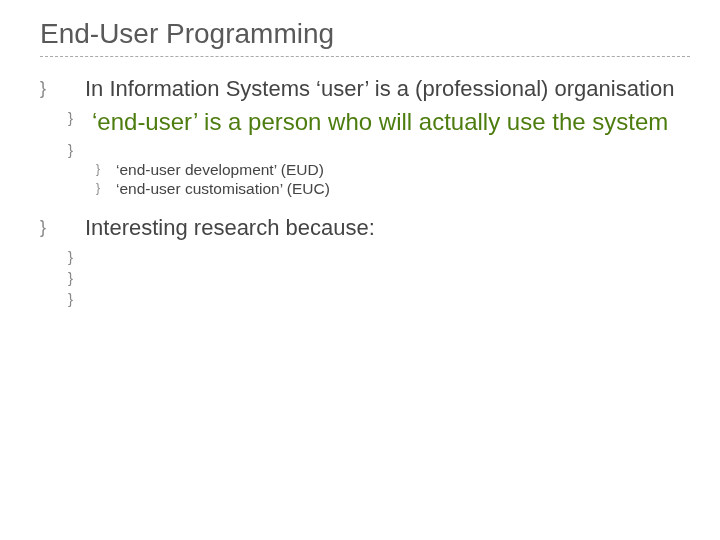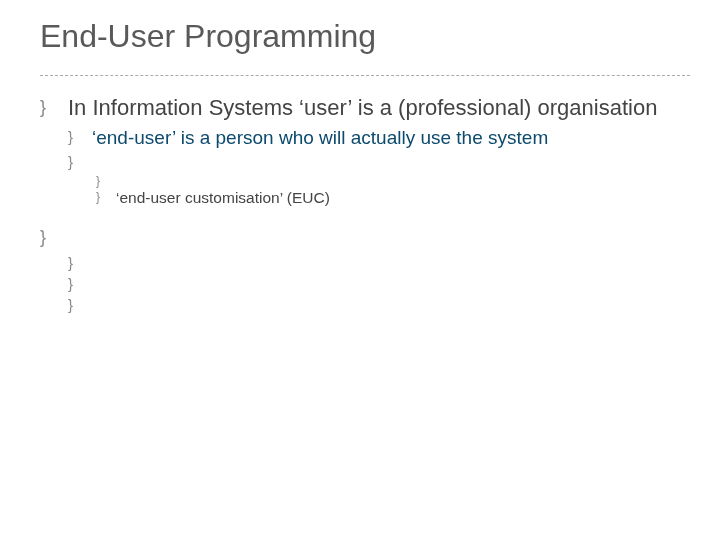--- a/index.html
+++ b/index.html
@@ -5,46 +5,46 @@
   * { margin: 0; padding: 0; box-sizing: border-box; }
   body {
     width: 720px;
     height: 540px;
     background: #fff;
     font-family: Arial, Helvetica, sans-serif;
     padding: 18px 30px 30px 40px;
     color: #333;
   }
   .title {
-    font-size: 32px;
+    font-size: 28px;
     font-weight: 400;
     color: #595959;
-    margin-bottom: 20px;
+    margin-bottom: 6px;
   }
   .divider {
     border: none;
     border-top: 1px dashed #aaa;
     margin-bottom: 18px;
   }
   .bullet {
     display: flex;
     align-items: flex-start;
   }
   .marker {
     color: #888;
     flex-shrink: 0;
     user-select: none;
   }
   .lvl1 { margin-left: 0; margin-bottom: 4px; }
   .lvl1 .marker { font-size: 18px; width: 28px; padding-top: 3px; }
-  .lvl1 .text { font-size: 22px; color: #444; line-height: 1.25; }
+  .lvl1 .text { font-size: 22px; color: #444; line-height: 1.25; margin-left: 17px; }
   .lvl1-block { margin-bottom: 16px; }
   .lvl2 { margin-left: 28px; margin-bottom: 2px; }
   .lvl2 .marker { font-size: 15px; width: 24px; padding-top: 2px; }
-  .lvl2 .text { font-size: 19px; color: #0c4a6e; line-height: 1.25; }
+  .lvl2 .text { font-size: 24px; color: #4d7c0f; line-height: 1.25; }
   .lvl2-block { margin-bottom: 8px; }
   .lvl3 { margin-left: 56px; margin-bottom: 0; }
   .lvl3 .marker { font-size: 12px; width: 20px; padding-top: 2px; }
   .lvl3 .text { font-size: 15.5px; color: #444; line-height: 1.25; }
 </style>
 </head>
 <body>
 
 <h1 class="title">End-User Programming</h1>
 <hr class="divider">
@@ -57,31 +57,33 @@
   <div class="lvl2-block">
     <div class="bullet lvl2">
       <span class="marker">}</span>
       <span class="text">‘end-user’ is a person who will actually use the system</span>
     </div>
     <div class="bullet lvl2">
       <span class="marker">}</span>
     </div>
     <div class="bullet lvl3">
       <span class="marker">}</span>
+      <span class="text">‘end-user development’ (EUD)</span>
     </div>
     <div class="bullet lvl3">
       <span class="marker">}</span>
       <span class="text">‘end-user customisation’ (EUC)</span>
     </div>
   </div>
 </div>
 
 <div class="lvl1-block">
   <div class="bullet lvl1">
     <span class="marker">}</span>
+    <span class="text">Interesting research because:</span>
   </div>
   <div class="lvl2-block">
     <div class="bullet lvl2">
       <span class="marker">}</span>
     </div>
     <div class="bullet lvl2">
       <span class="marker">}</span>
     </div>
     <div class="bullet lvl2">
       <span class="marker">}</span>

